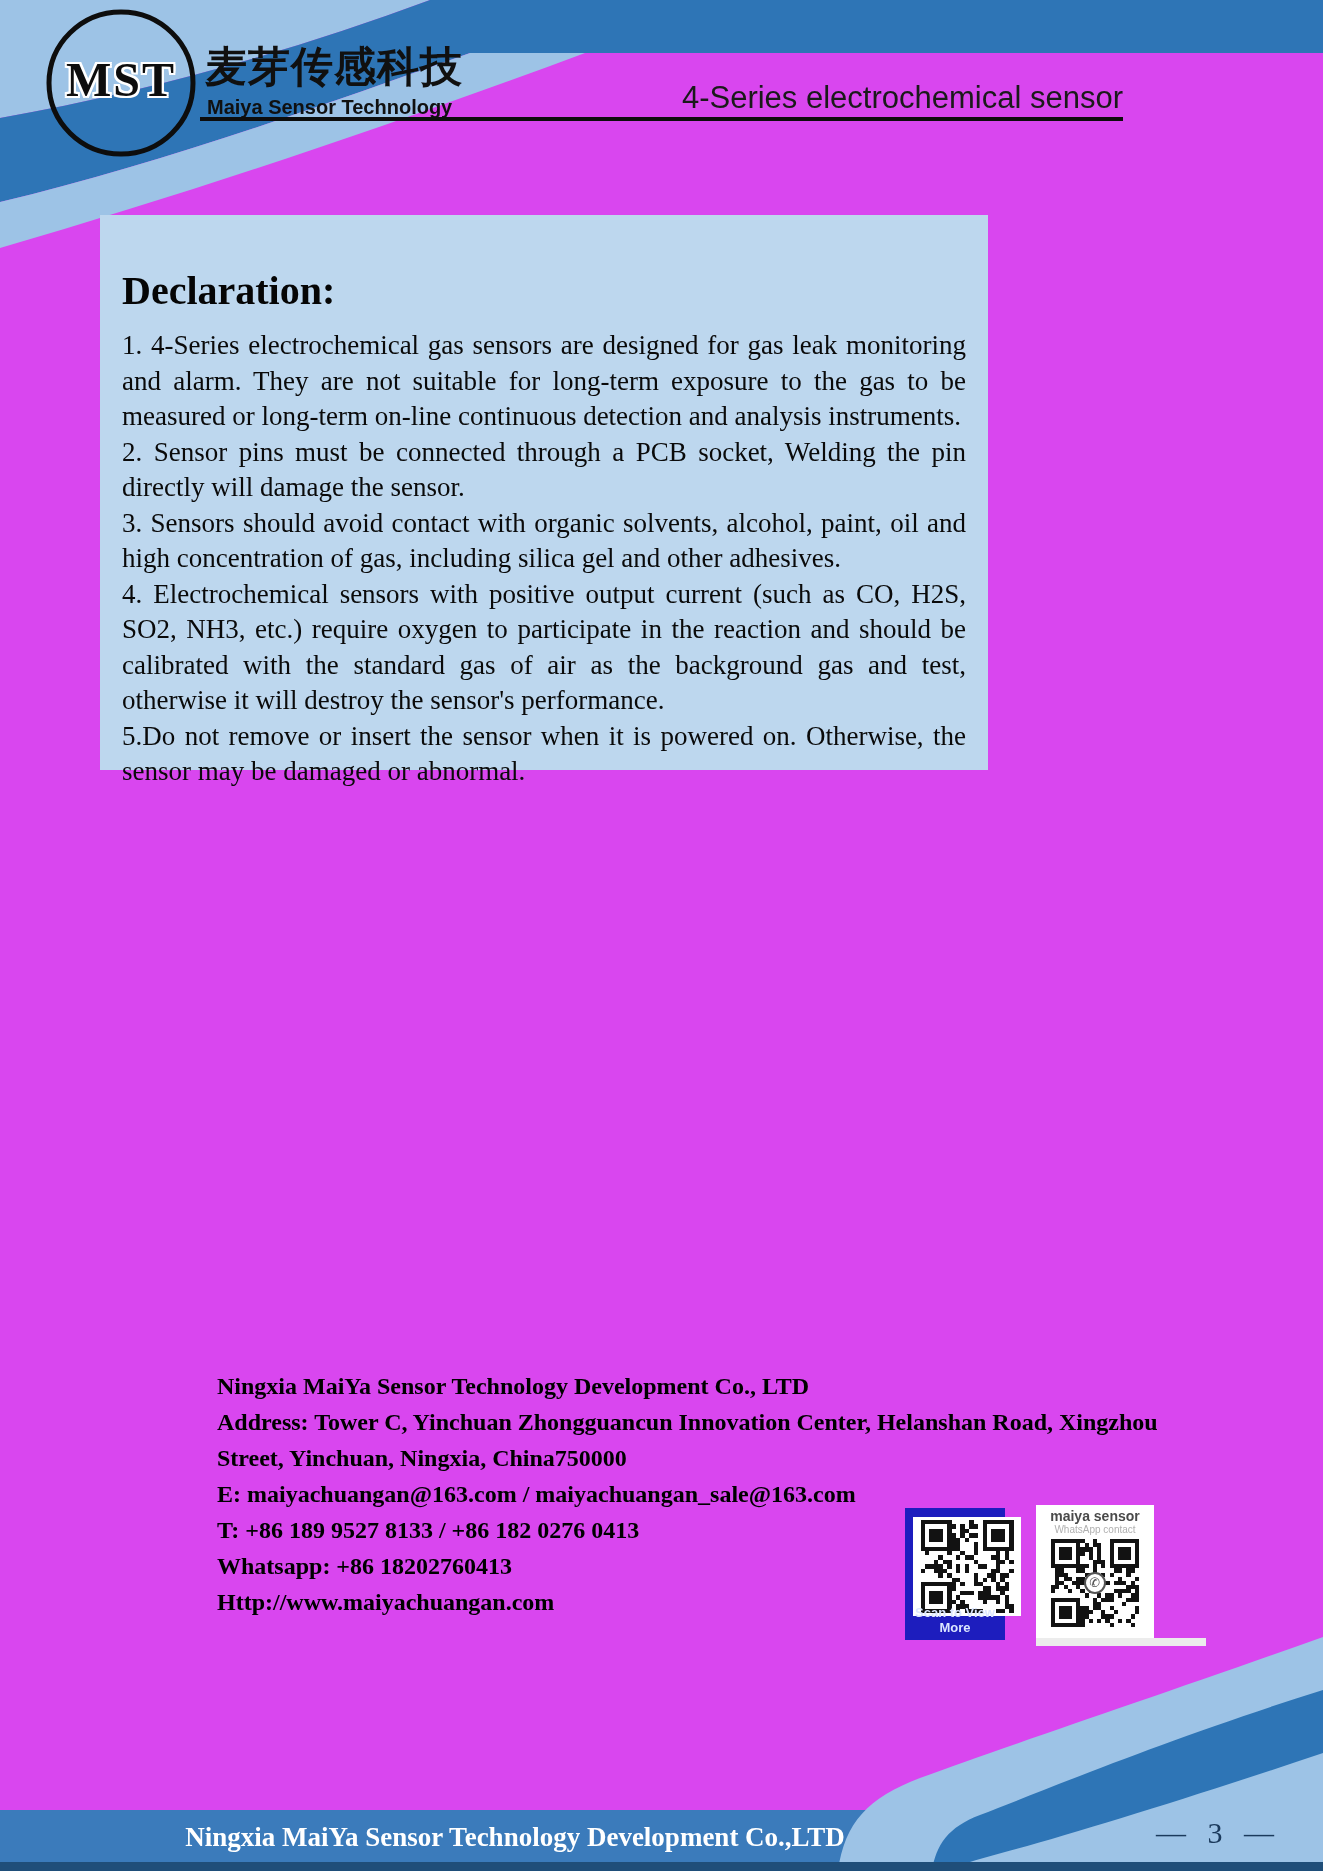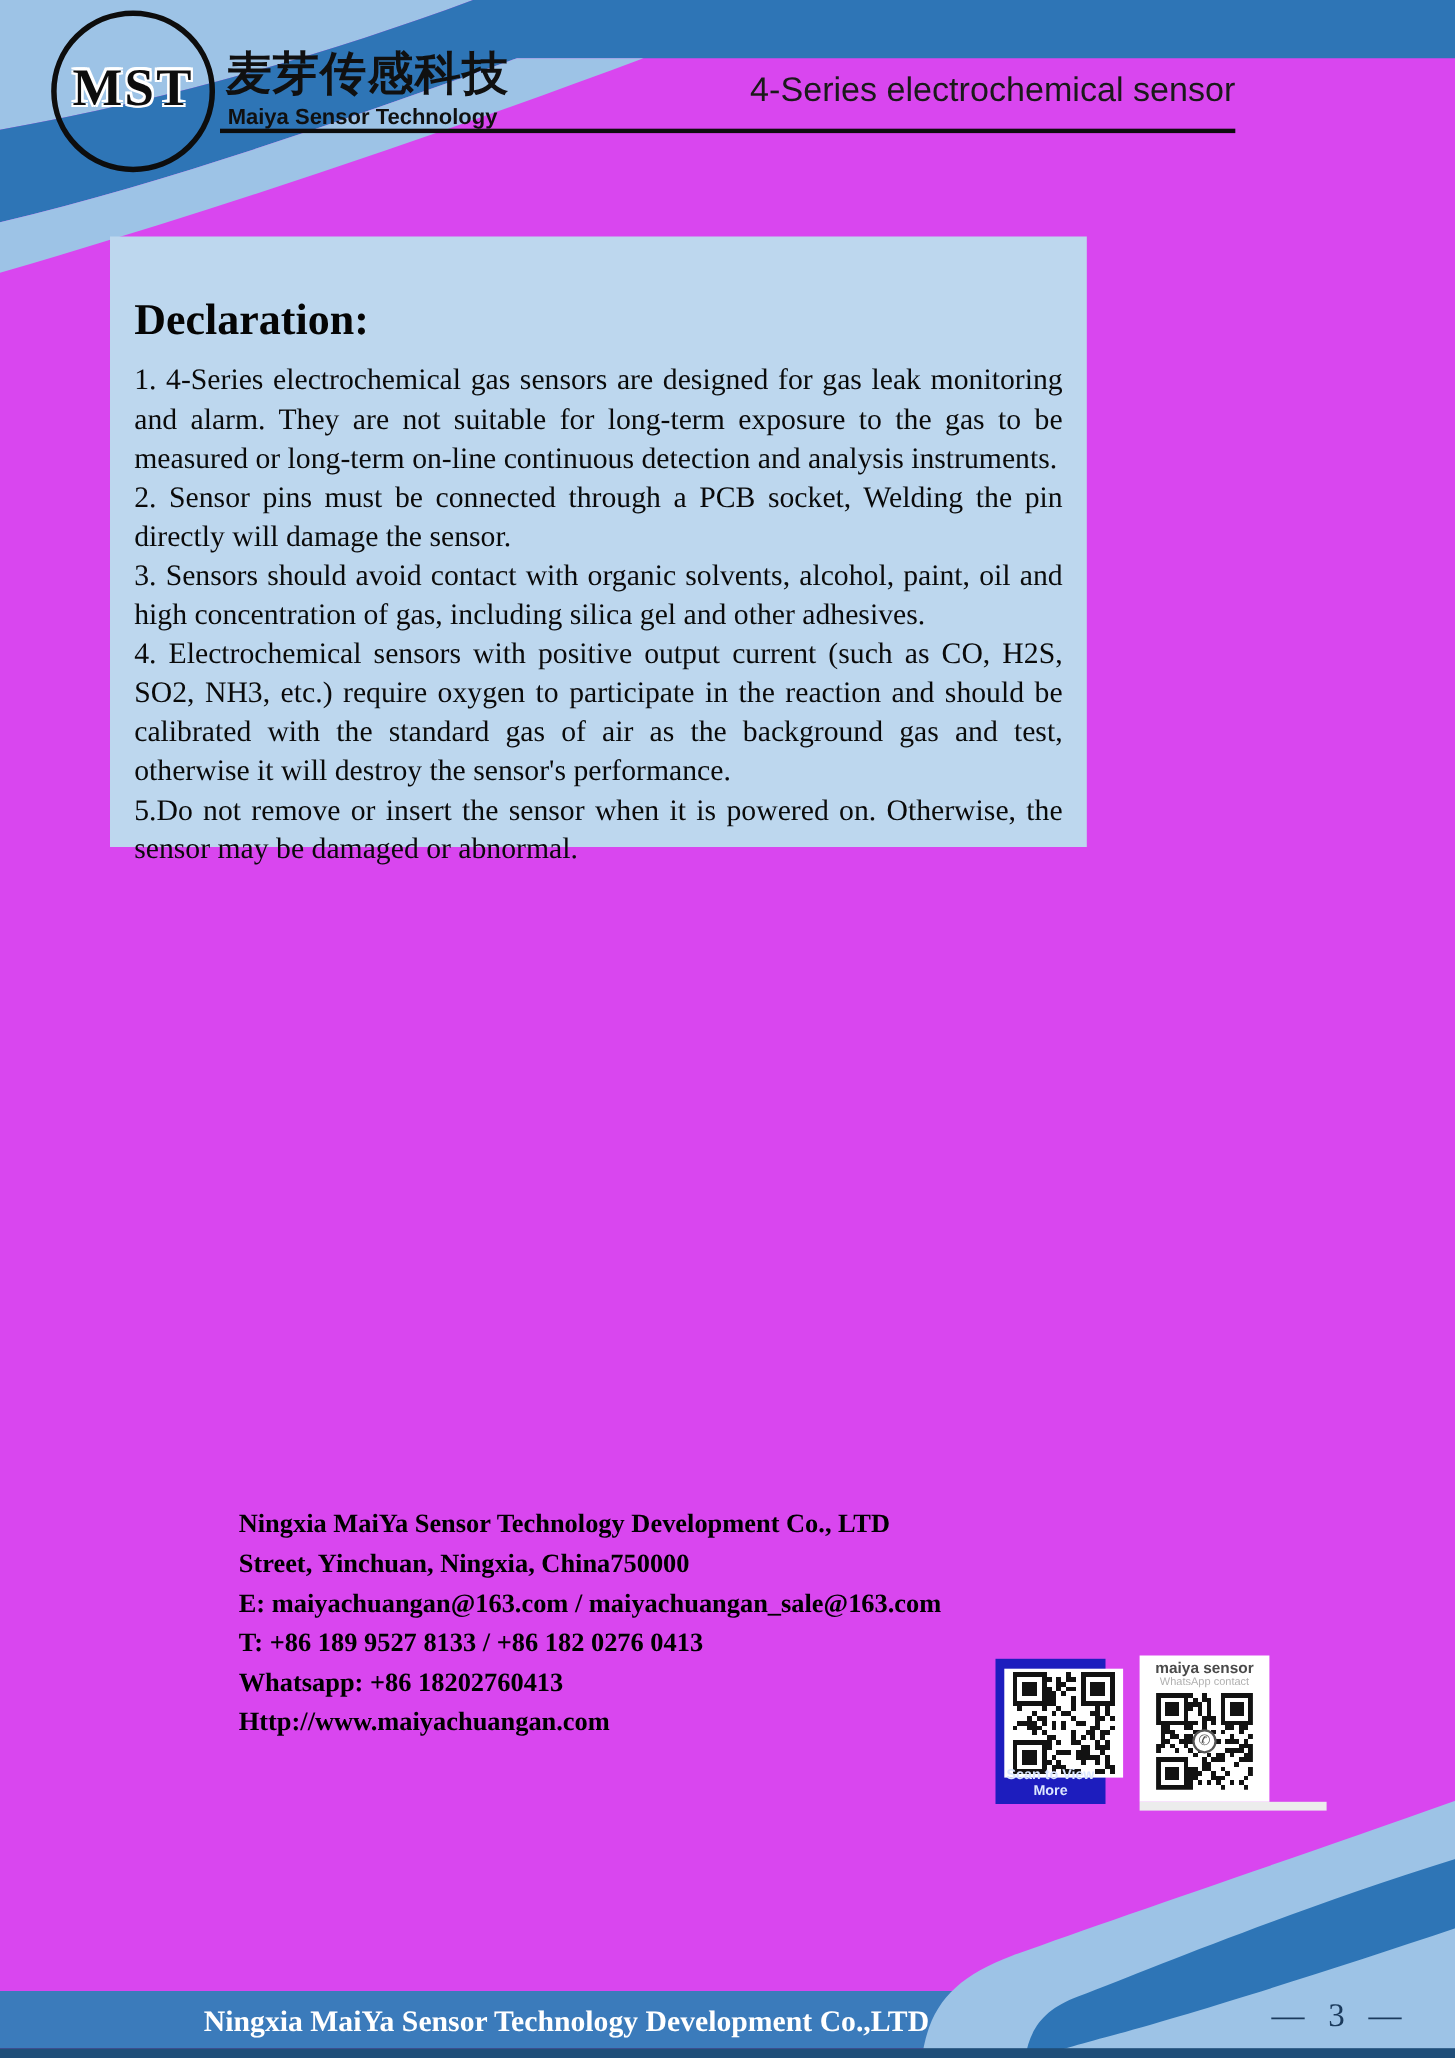--- a/index.html
+++ b/index.html
@@ -30,21 +30,21 @@
   }
   .logo-cn{
     position:absolute;left:205px;top:46px;z-index:3;
     font-family:"DejaVu Sans",sans-serif;font-weight:900;font-size:42px;line-height:1;color:#101010;letter-spacing:1px;
   }
   .logo-en{
     position:absolute;left:207px;top:96px;z-index:3;
     font-family:"Liberation Sans",sans-serif;font-weight:bold;font-size:20px;color:#101010;
   }
   .doc-title{
-    position:absolute;right:200px;top:64px;z-index:3;
+    position:absolute;right:200px;top:80px;z-index:3;
     font-family:"Liberation Sans",sans-serif;font-size:31px;color:#1a1a1a;white-space:nowrap;
   }
   .header-rule{position:absolute;left:200px;top:117px;width:923px;height:4px;background:#0d0d0d;z-index:3;}
 
   
   .declaration{
     position:absolute;left:100px;top:215px;width:888px;height:555px;z-index:2;
     background:var(--box-blue,#BDD7EE);box-sizing:border-box;padding:30px 22px 0 22px;
   }
   .declaration h2{
@@ -126,20 +126,21 @@
     <h2>Declaration:</h2>
     <p>1. 4-Series electrochemical gas sensors are designed for gas leak monitoring and alarm. They are not suitable for long-term exposure to the gas to be measured or long-term on-line continuous detection and analysis instruments.</p>
     <p>2.  Sensor pins must be connected through a PCB socket, Welding the pin directly will damage the sensor.</p>
     <p>3.  Sensors should avoid contact with organic solvents, alcohol, paint, oil and high concentration of gas, including silica gel and other adhesives.</p>
     <p>4.  Electrochemical sensors with positive output current (such as CO, H2S, SO2, NH3, etc.) require oxygen to participate in the reaction and should be calibrated with the standard gas of air as the background gas and test, otherwise it will destroy the sensor's performance.</p>
     <p>5.Do not remove or insert the sensor when it is powered on. Otherwise, the sensor may be damaged or abnormal.</p>
   </div>
 
   <div class="contact">
     <div>Ningxia MaiYa Sensor Technology Development Co., LTD</div>
+    <div>Address: Tower C, Yinchuan Zhongguancun Innovation Center, Helanshan Road, Xingzhou</div>
     <div>Street, Yinchuan, Ningxia, China750000</div>
     <div>E: maiyachuangan@163.com / maiyachuangan_sale@163.com</div>
     <div>T: +86 189 9527 8133 / +86 182 0276 0413</div>
     <div>Whatsapp: +86 18202760413</div>
     <div>Http://www.maiyachuangan.com</div>
   </div>
 
   <div class="qr-blue">
     <div class="qr-white">
       <div class="qr-pattern" style="width:100%;height:100%;">

